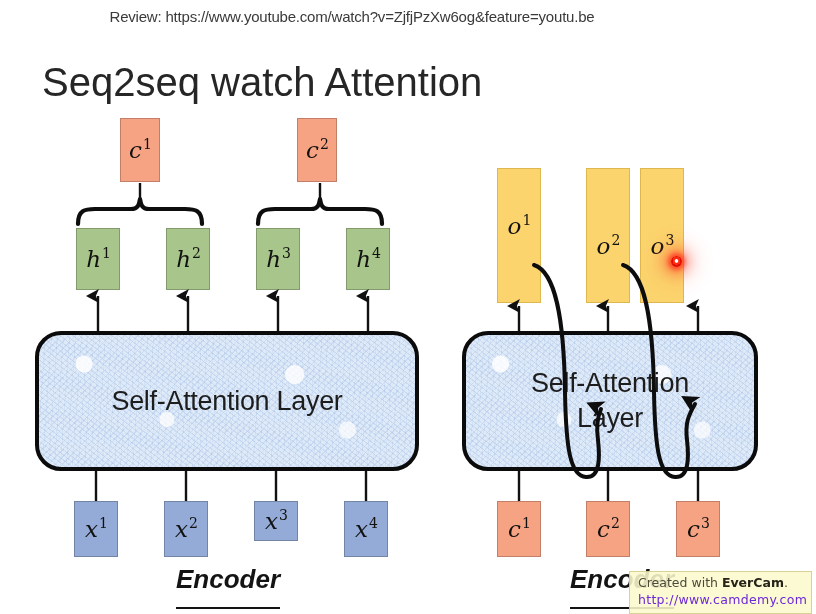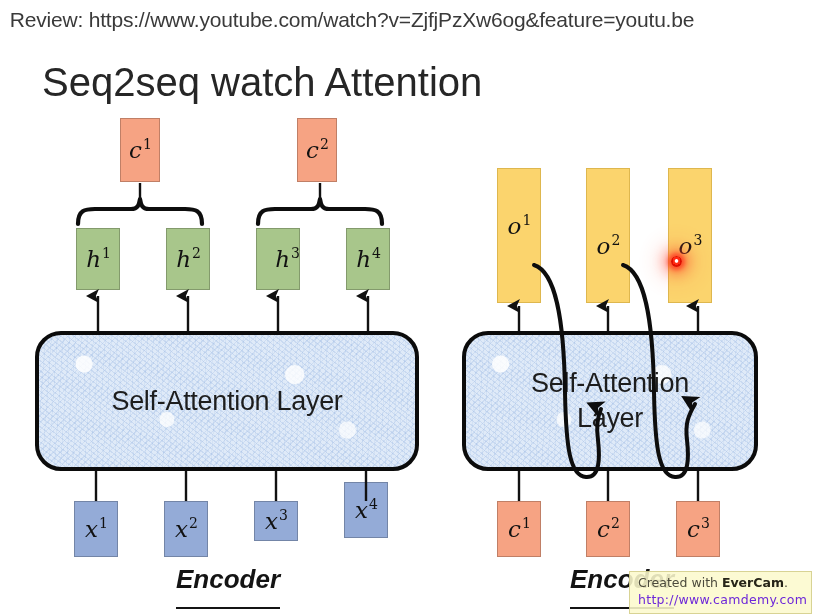--- a/index.html
+++ b/index.html
@@ -17,21 +17,21 @@
   }
 
   
   .review-line {
     position: absolute;
     top: 8px;
     left: 0;
     width: 704px;
     text-align: center;
     font-family: "Liberation Sans", sans-serif;
-    font-size: 21px;
+    font-size: 15px;
     color: #3a3a3a;
     letter-spacing: -0.2px;
     white-space: nowrap;
   }
 
   
   .slide-title {
     position: absolute;
     top: 60px;
     left: 42px;
@@ -182,51 +182,51 @@
   <div class="node c-top" style="left:297px; top:118px; width:40px; height:64px;">
     <span class="sym"><span>c</span><span class="sup">2</span></span>
   </div>
 
   <div class="node h-node" style="left:76px; top:228px; width:44px; height:62px;">
     <span class="sym"><span>h</span><span class="sup">1</span></span>
   </div>
   <div class="node h-node" style="left:166px; top:228px; width:44px; height:62px;">
     <span class="sym"><span>h</span><span class="sup">2</span></span>
   </div>
-  <div class="node h-node" style="left:256px; top:228px; width:44px; height:62px;justify-content:flex-end;">
+  <div class="node h-node" style="left:256px; top:228px; width:44px; height:62px;">
     <span class="sym"><span>h</span><span class="sup">3</span></span>
   </div>
   <div class="node h-node" style="left:346px; top:228px; width:44px; height:62px;">
     <span class="sym"><span>h</span><span class="sup">4</span></span>
   </div>
 
   <div class="sa-layer" style="left:35px; top:331px; width:384px; height:140px;">
     <span class="sa-label">Self-Attention Layer</span>
   </div>
 
   <div class="node x-node" style="left:74px; top:501px; width:44px; height:56px;">
     <span class="sym"><span>x</span><span class="sup">1</span></span>
   </div>
   <div class="node x-node" style="left:164px; top:501px; width:44px; height:56px;">
     <span class="sym"><span>x</span><span class="sup">2</span></span>
   </div>
   <div class="node x-node" style="left:254px; top:501px; width:44px; height:40px;">
     <span class="sym"><span>x</span><span class="sup">3</span></span>
   </div>
-  <div class="node x-node" style="left:344px; top:482px; width:44px; height:56px;">
+  <div class="node x-node" style="left:344px; top:501px; width:44px; height:56px;">
     <span class="sym"><span>x</span><span class="sup">4</span></span>
   </div>
 
   <div class="node o-node" style="left:497px; top:168px; width:44px; height:135px; align-items:flex-end; padding-bottom:64px;">
     <span class="sym"><span>o</span><span class="sup">1</span></span>
   </div>
   <div class="node o-node" style="left:586px; top:168px; width:44px; height:135px; align-items:flex-end; padding-bottom:44px;">
     <span class="sym"><span>o</span><span class="sup">2</span></span>
   </div>
-  <div class="node o-node" style="left:668px; top:168px; width:44px; height:135px; align-items:flex-end; padding-bottom:44px;">
+  <div class="node o-node" style="left:640px; top:168px; width:44px; height:135px; align-items:flex-end; padding-bottom:44px;">
     <span class="sym"><span>o</span><span class="sup">3</span></span>
   </div>
 
   <div class="sa-layer" style="left:462px; top:331px; width:296px; height:140px;">
     <span class="sa-label">
       <span>Self-Attention</span><br>
       <span>Layer</span>
     </span>
   </div>
 

